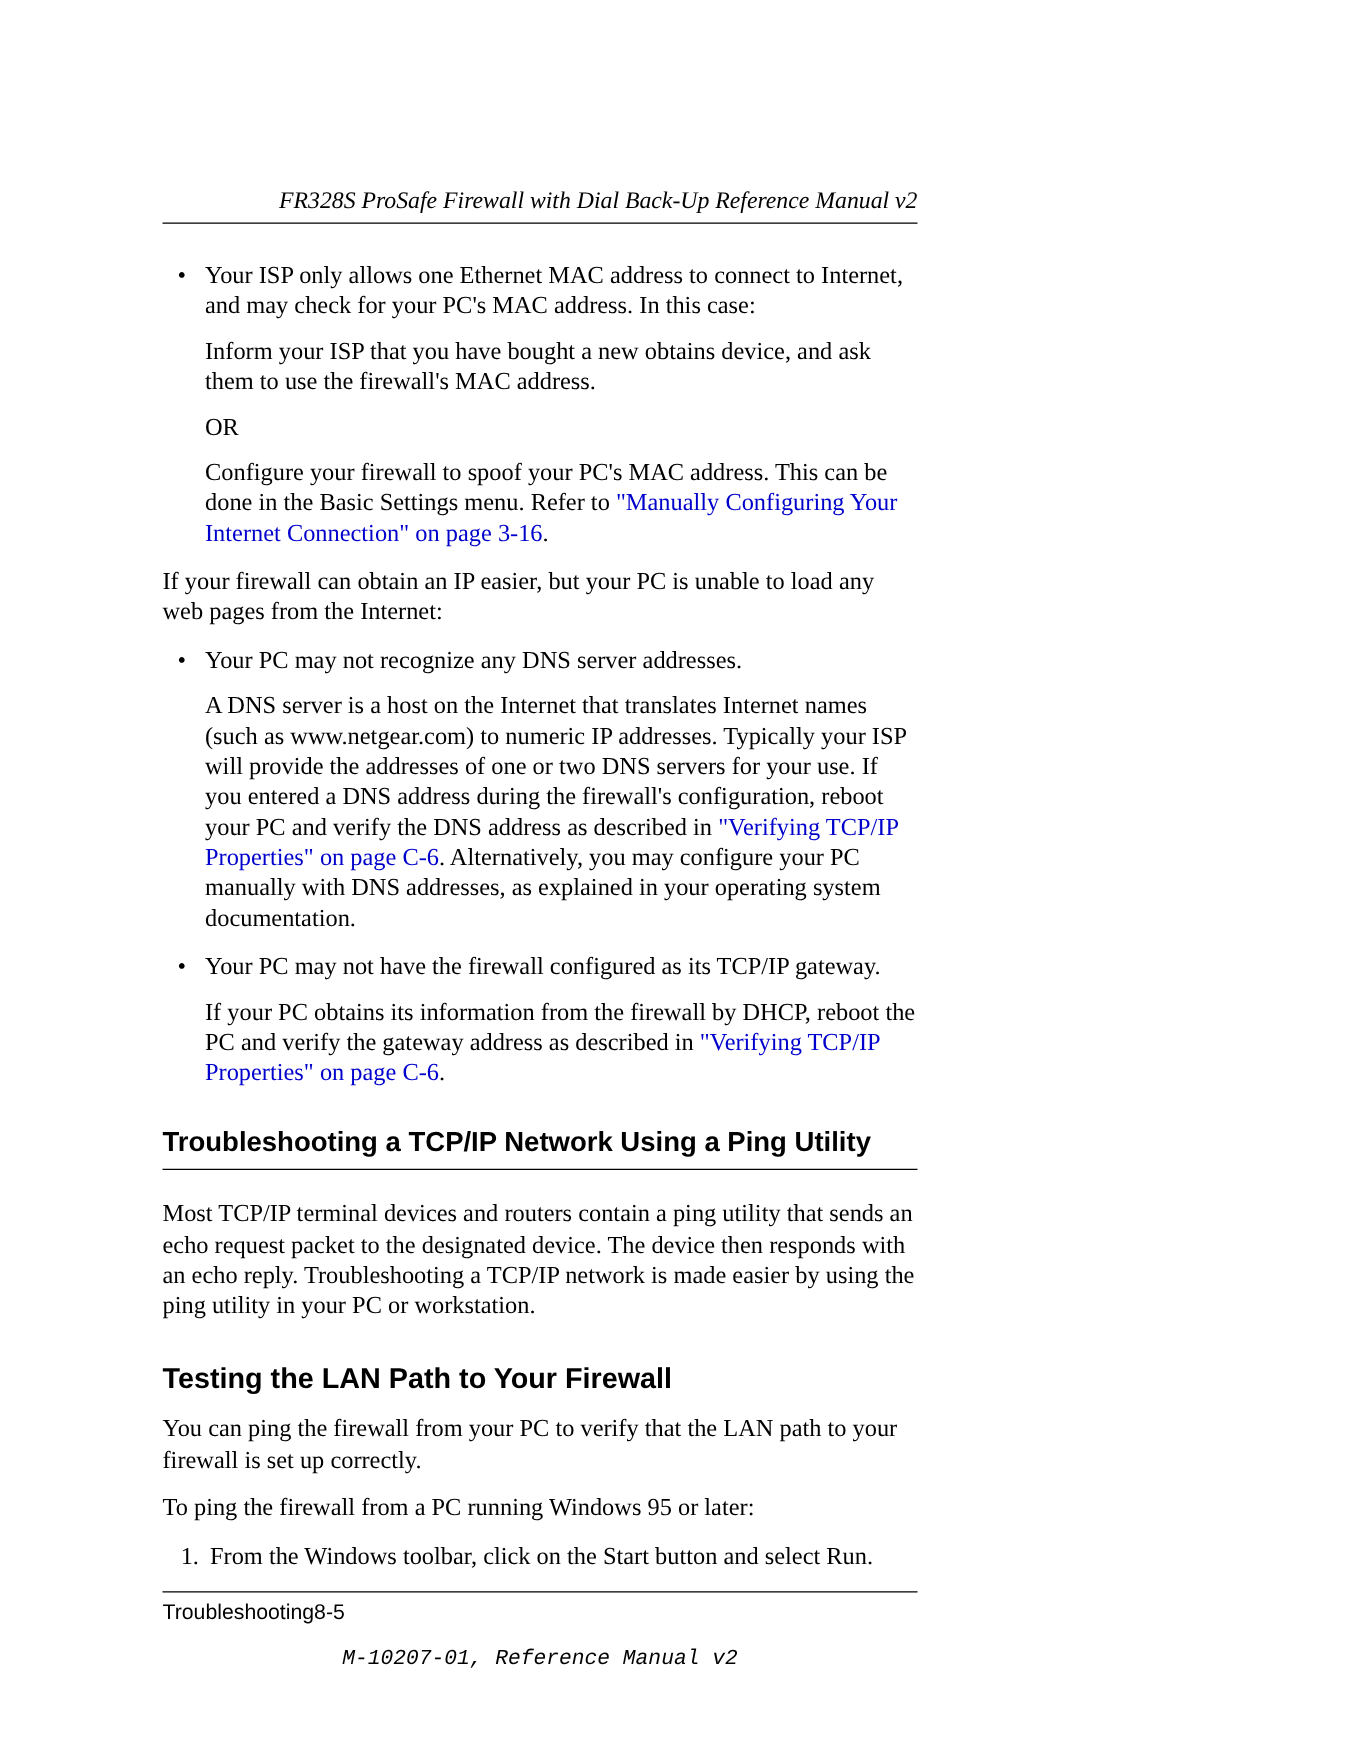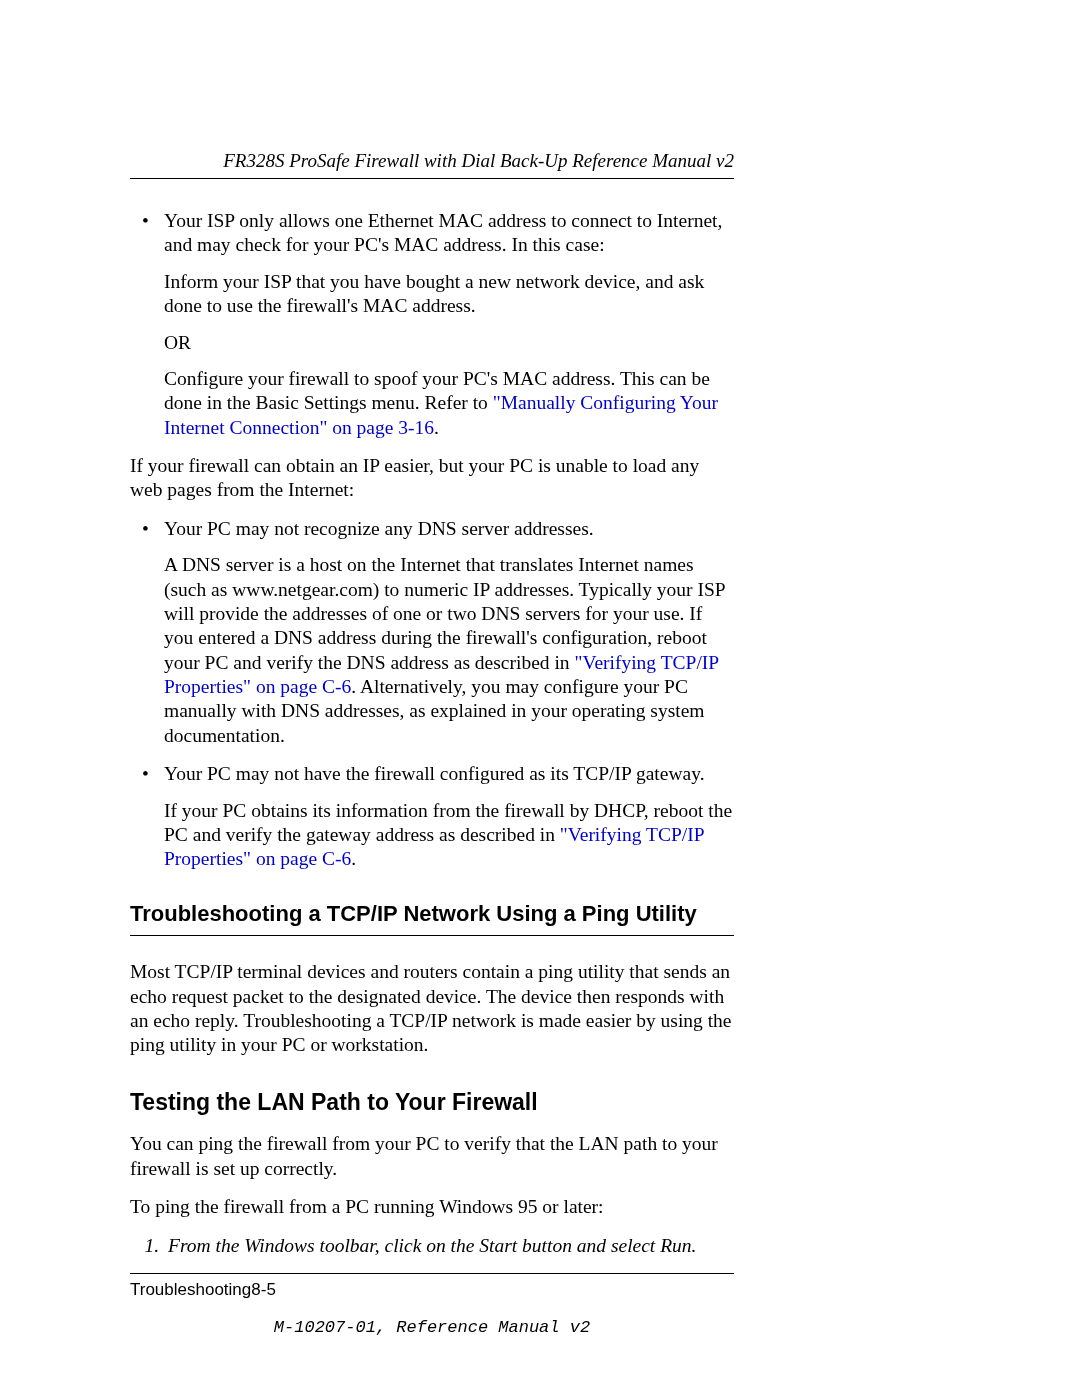--- a/index.html
+++ b/index.html
@@ -67,21 +67,20 @@
     font-weight: bold;
     font-size: 23px;
     margin: 30px 0 16px 0;
   }
   .section-para {
     margin: 24px 0 16px 0;
   }
   ol.steps {
     margin: 0;
     padding-left: 34px;
-    font-style: italic;
   }
   ol.steps li {
     padding-left: 4px;
     margin-bottom: 10px;
   }
   .footer-block {
     position: absolute;
     left: 130px;
     right: 130px;
     bottom: 60px;
@@ -106,21 +105,21 @@
 
 <div class="page">
 
   <div class="running-header">FR328S ProSafe Firewall with Dial Back-Up Reference Manual v2</div>
 
   <div class="body-area">
 
     <ul class="bullets">
       <li>
         <div>Your ISP only allows one Ethernet MAC address to connect to Internet, and may check for your PC's MAC address. In this case:</div>
-        <div class="sub">Inform your ISP that you have bought a new network device, and ask done to use the firewall's MAC address.</div>
+        <div class="sub">Inform your ISP that you have bought a new obtains device, and ask them to use the firewall's MAC address.</div>
         <div class="sub">OR</div>
         <div class="sub">
           <span>Configure your firewall to spoof your PC's MAC address. This can be done in the Basic Settings menu. Refer to </span><a class="link">"Manually Configuring Your Internet Connection" on page 3-16</a><span>.</span>
         </div>
       </li>
     </ul>
 
     <div class="plain">If your firewall can obtain an IP easier, but your PC is unable to load any web pages from the Internet:</div>
 
     <ul class="bullets">

